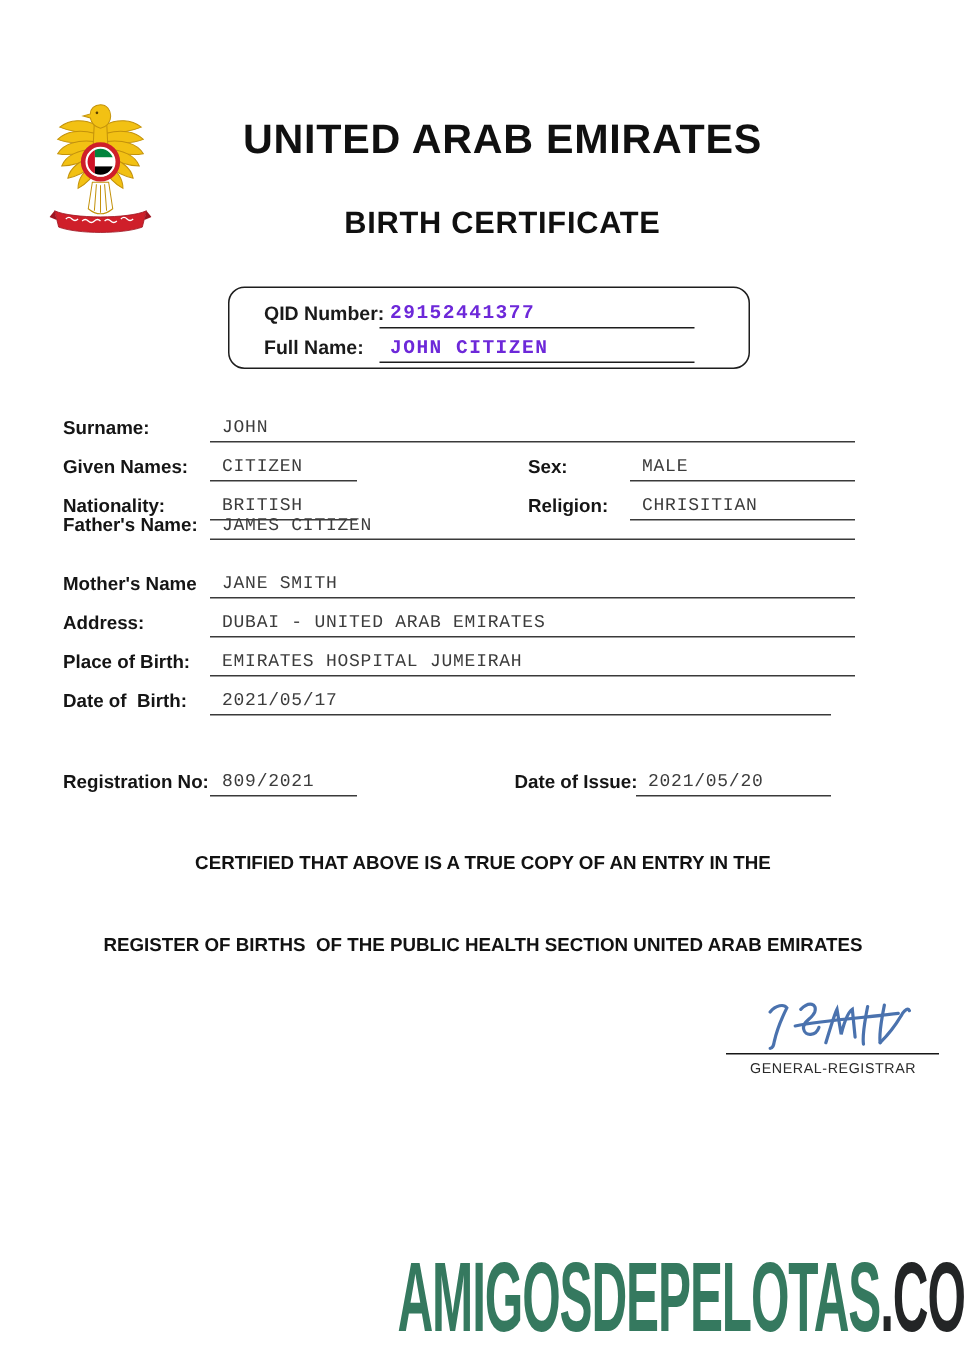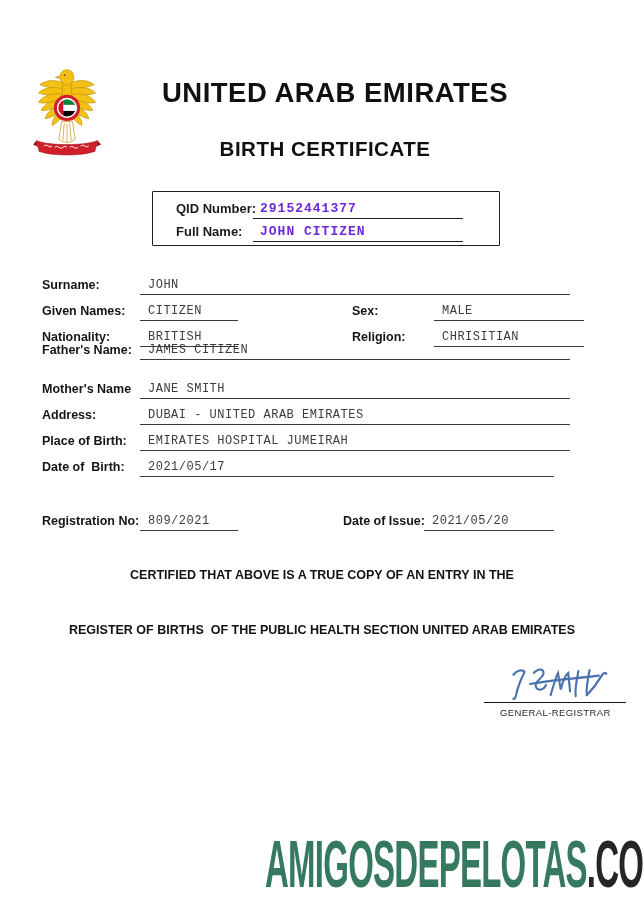--- a/index.html
+++ b/index.html
@@ -7,27 +7,27 @@
     position:relative;width:644px;height:914px;background:#fff;
     font-family:"Liberation Sans",sans-serif;overflow:hidden;color:#1a1a1a;padding-left:28px;
   }
   
   .emblem{position:absolute;left:33px;top:66px;width:68px;height:96px;}
   .country-title{
     position:absolute;left:115px;top:79px;width:440px;text-align:center;
     font-size:27.5px;font-weight:bold;letter-spacing:.5px;color:#101010;line-height:1;
   }
   .doc-title{
-    position:absolute;left:105px;top:139px;width:440px;text-align:center;
+    position:absolute;left:115px;top:139px;width:440px;text-align:center;
     font-size:20.5px;font-weight:bold;letter-spacing:.5px;color:#101010;line-height:1;
   }
   
   .qid-box{
     position:absolute;left:152px;top:191px;width:346px;height:53px;
-    border:1.6px solid #1d1d1d;border-radius:1px;
+    border:1.6px solid #1d1d1d;border-radius:11px;
   }
   .qid-row{position:absolute;left:0;width:100%;height:18px;}
   .qid-row .lbl{position:absolute;left:23px;font-size:13px;font-weight:bold;white-space:pre;}
   .qid-val{
     position:absolute;left:100px;width:203px;padding:0 0 2px 7px;
     font-family:"Liberation Mono","DejaVu Sans Mono",monospace;
     font-size:13px;font-weight:bold;letter-spacing:1px;color:#6d28d9;white-space:pre;
   }
   .u{border-bottom:1.5px solid #1d1d1d;}
   
@@ -37,21 +37,21 @@
   .val{
     position:absolute;padding:0 0 2px 8px;
     font-family:"Liberation Mono","DejaVu Sans Mono",monospace;
     font-size:12px;letter-spacing:.5px;color:#3c3c3c;white-space:pre;
     border-bottom:1.2px solid #3a3a3a;
   }
   .val.l{left:140px;}
   .val.full{width:422px;}
   .val.dob{width:406px;}
   .val.short{width:90px;}
-  .val.rcol{left:420px;width:142px;margin-left:14px;}
+  .val.rcol{left:420px;width:142px;}
   .val.issue{left:424px;width:122px;}
   
   .cert{
     position:absolute;left:0;width:644px;text-align:center;
     font-size:12.5px;font-weight:bold;color:#121212;white-space:pre;
   }
   
   .sig-svg{position:absolute;left:506px;top:664px;width:104px;height:40px;}
   .sig-line{position:absolute;left:484px;top:702px;width:142px;border-top:1.6px solid #161616;}
   .sig-title{

